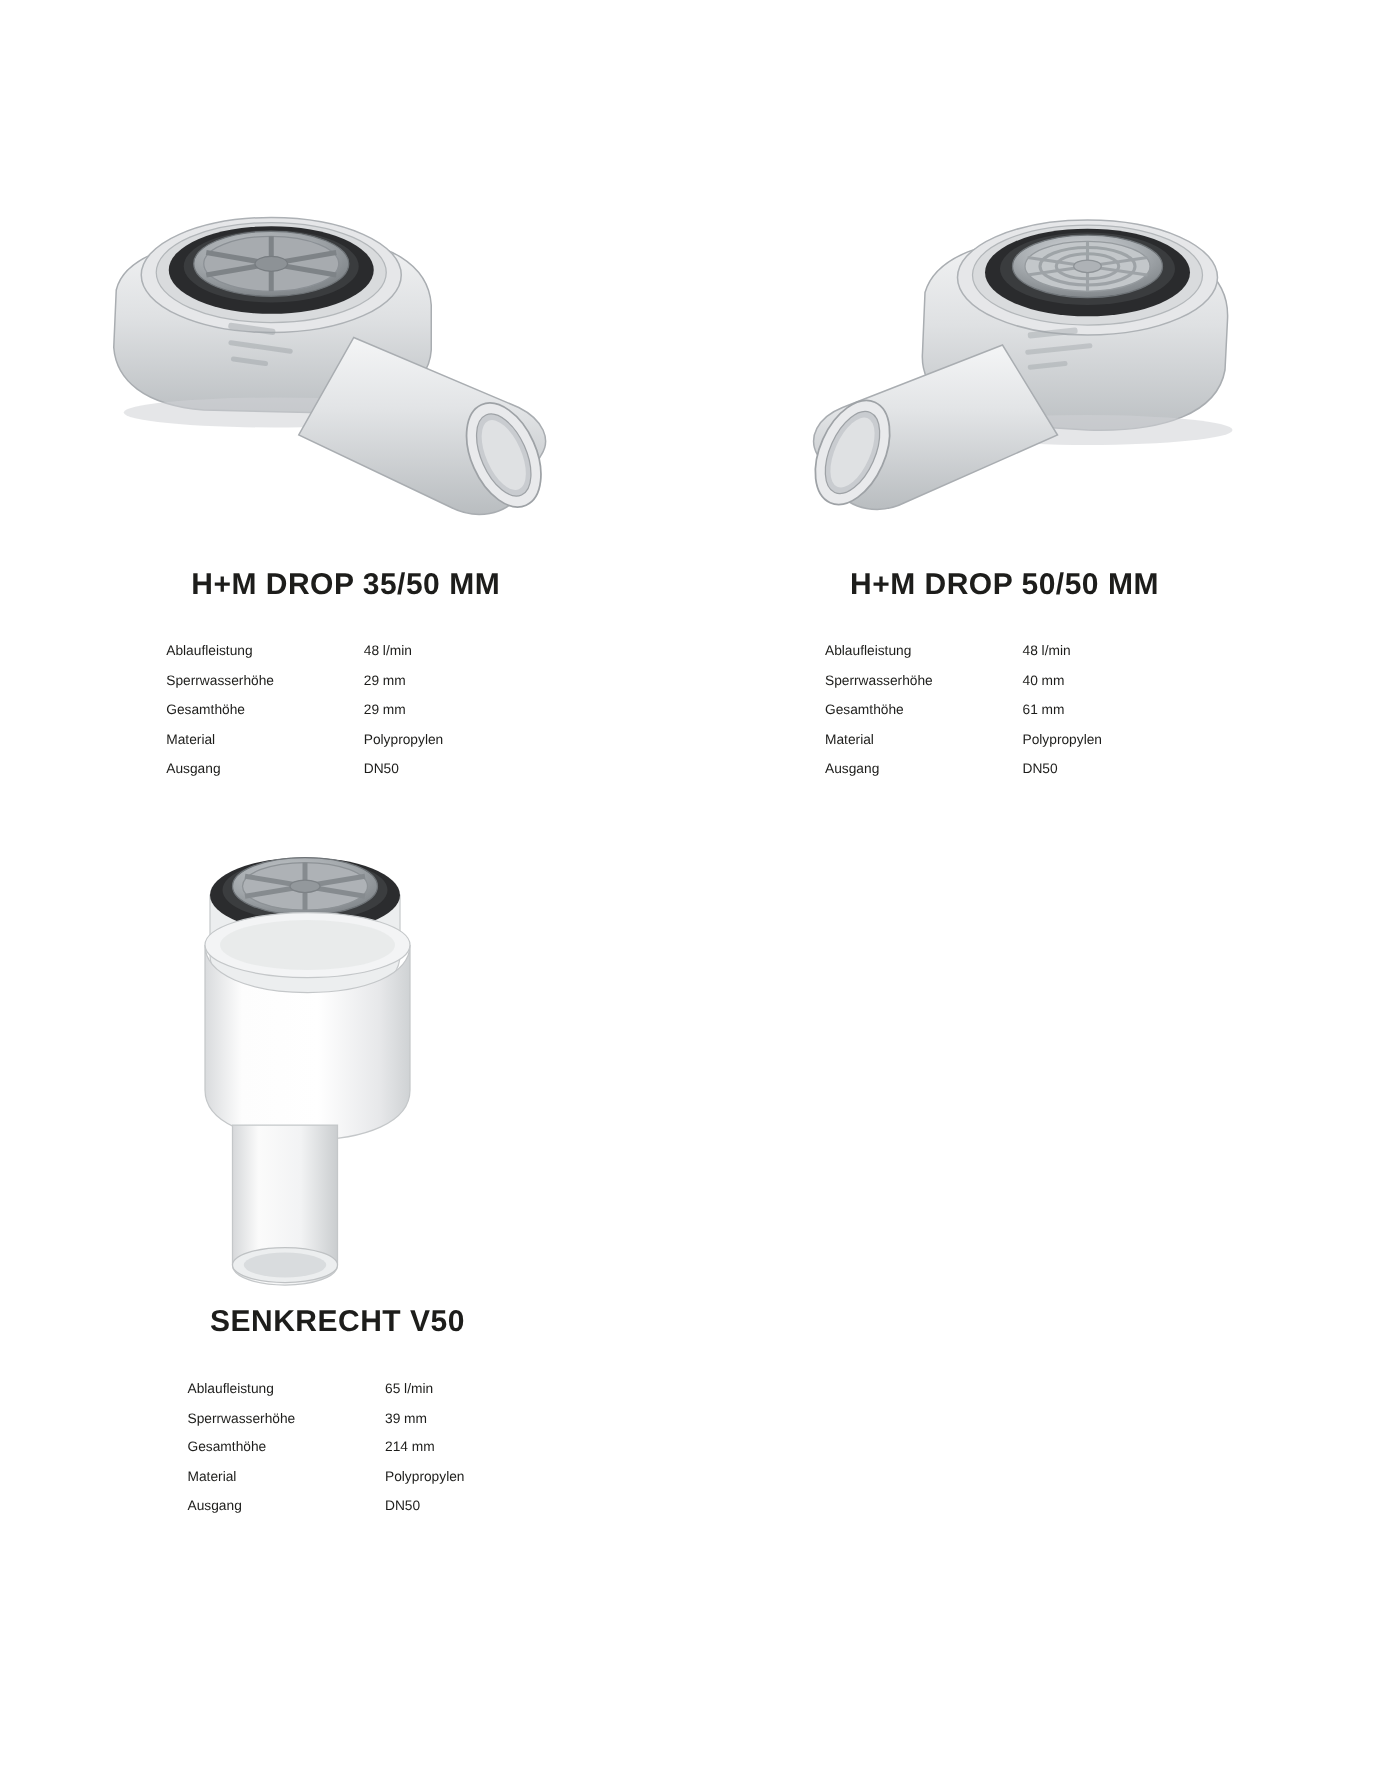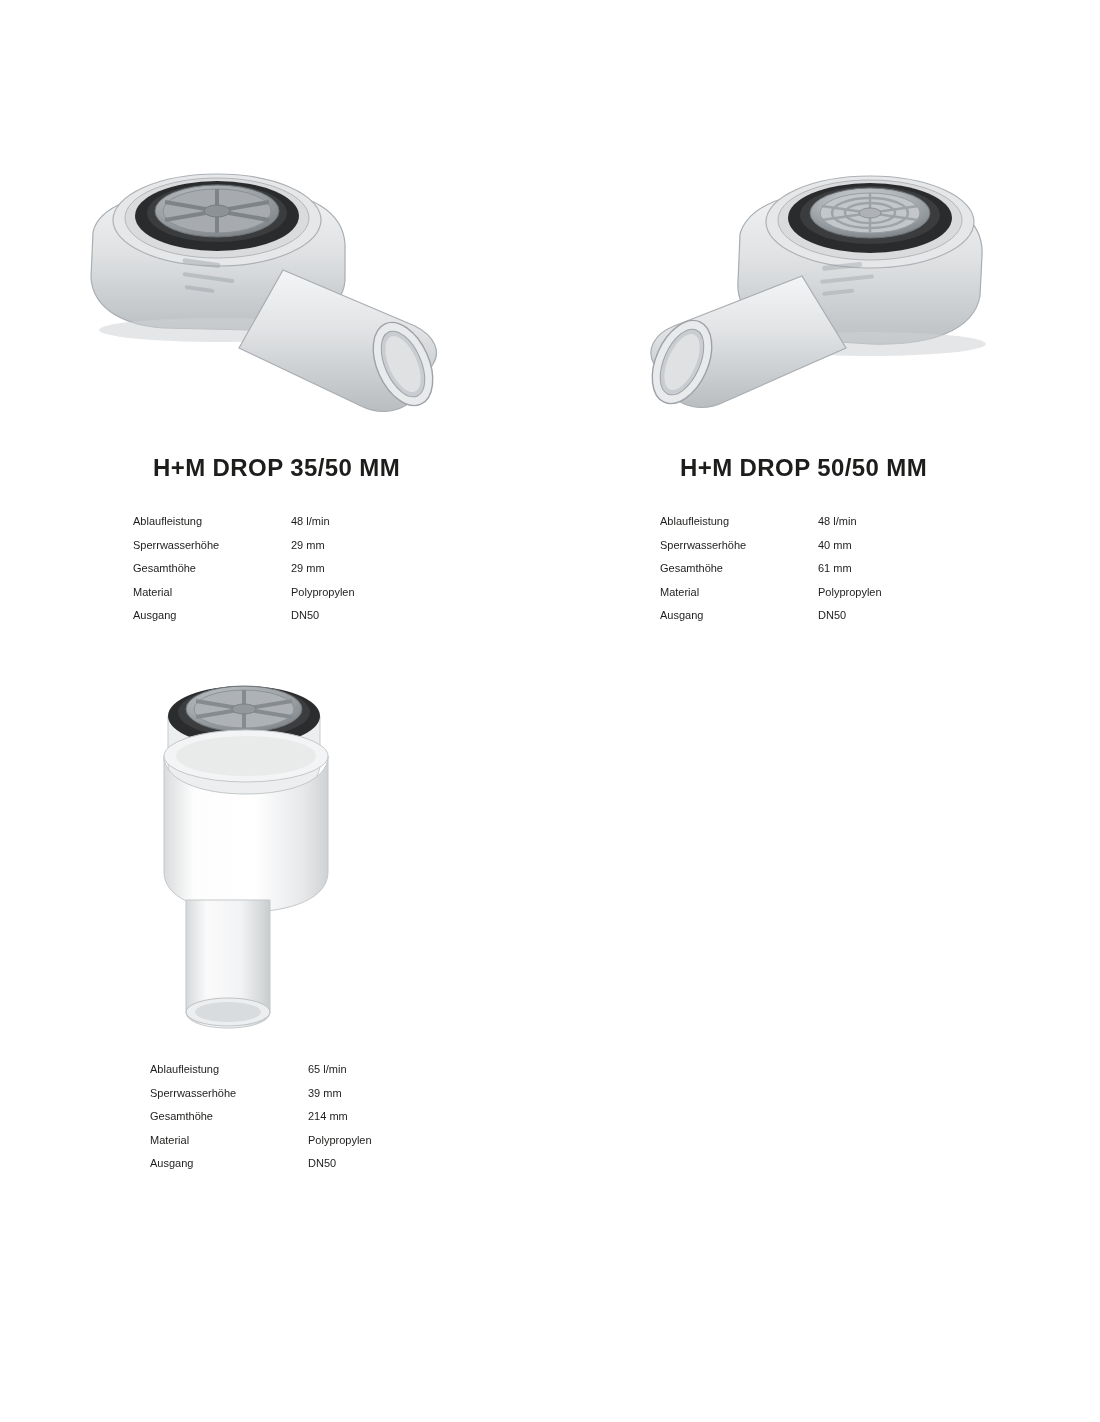--- a/index.html
+++ b/index.html
@@ -299,20 +299,21 @@
 
         <ellipse cx="186" cy="96" rx="82" ry="26" fill="#f3f4f5" stroke="#c4c7c9" stroke-width="1"></ellipse>
         <ellipse cx="186" cy="96" rx="70" ry="20" fill="#e6e8e9" opacity="0.8"></ellipse>
 
         <path d="M126 240 L 126 352 C 126 362, 146 368, 168 368 C 190 368, 210 362, 210 352 L 210 240 Z" fill="url(#pipeG3)" stroke="#c4c7c9" stroke-width="1"></path>
         <ellipse cx="168" cy="352" rx="42" ry="14" fill="#eceeef" stroke="#bfc2c4" stroke-width="1"></ellipse>
         <ellipse cx="168" cy="352" rx="33" ry="10" fill="#d9dcde"></ellipse>
       </svg>
     </div>
 
+    <div class="title narrow">SENKRECHT V50</div>
 
     <div class="specs">
       <table>
         <tbody>
           <tr>
             <td class="label">Ablaufleistung</td>
             <td class="value">65 l/min</td>
           </tr>
           <tr>
             <td class="label">Sperrwasserhöhe</td>

